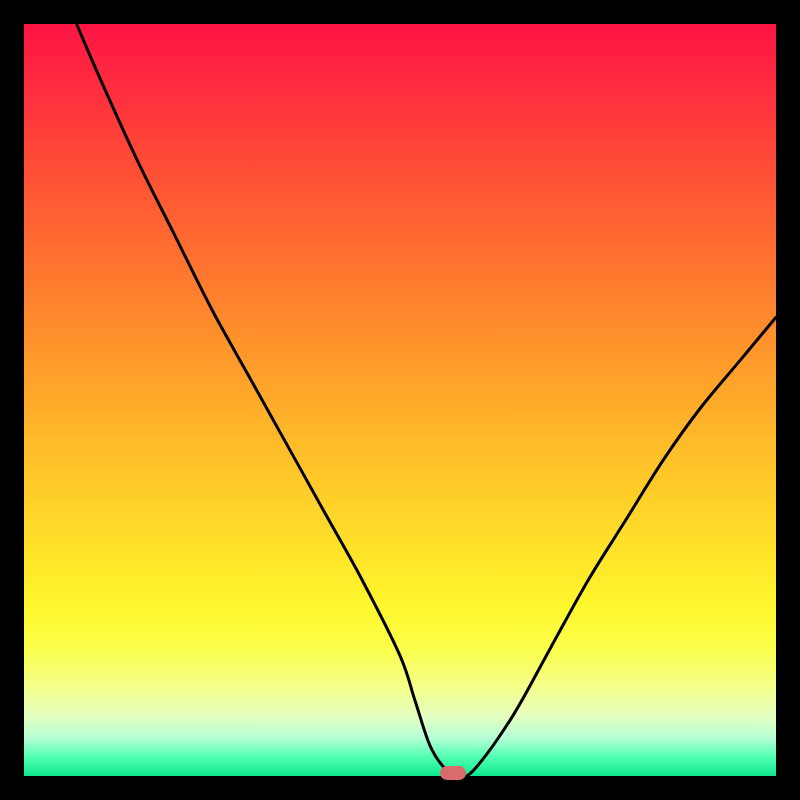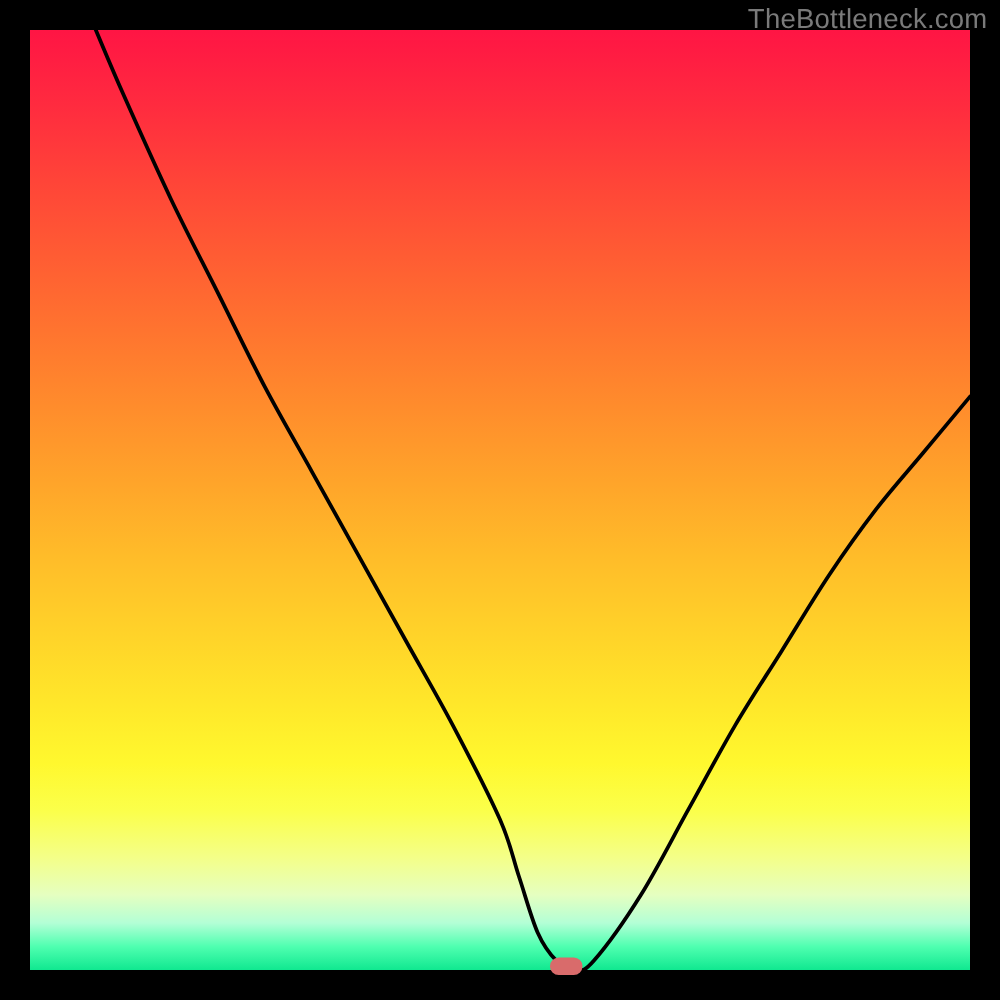--- a/index.html
+++ b/index.html
@@ -70,21 +70,20 @@
     height: 14px;
     background: #d96b6b;
     border-radius: 7px;
     transform: translate(-50%, -50%);
   }
 </style>
 </head>
 <body>
 
 <div class="frame">
-  <div class="watermark">TheBottleneck.com</div>
 
   <div class="plot">
     <svg class="curve" viewBox="0 0 752 752" preserveAspectRatio="none">
       <path id="curve-path" fill="none" stroke="#000" stroke-width="3" stroke-linecap="round" stroke-linejoin="round" d="M 52.64000000000001 0 C 56.400000000000006 8.773333333333332, 65.17333333333333 30.079999999999984, 75.2 52.639999999999986 C 85.22666666666667 75.19999999999999, 100.26666666666667 109.04, 112.8 135.36 C 125.33333333333333 161.68000000000004, 137.86666666666667 185.4933333333334, 150.4 210.56000000000006 C 162.93333333333334 235.62666666666672, 175.46666666666667 261.94666666666666, 188 285.76 C 200.53333333333333 309.5733333333333, 213.06666666666666 330.88, 225.6 353.44 C 238.13333333333333 376, 250.66666666666666 398.56, 263.2 421.12 C 275.73333333333335 443.68, 288.26666666666665 466.24, 300.8 488.8 C 313.33333333333337 511.36, 325.8666666666667 532.6666666666667, 338.40000000000003 556.48 C 350.9333333333334 580.2933333333333, 367.2266666666667 611.6266666666667, 376 631.68 C 384.7733333333333 651.7333333333332, 386.0266666666667 661.76, 391.04 676.8 C 396.05333333333334 691.8399999999999, 401.0666666666667 710.64, 406.08000000000004 721.92 C 411.09333333333336 733.1999999999999, 416.10666666666674 739.4666666666667, 421.12000000000006 744.48 C 426.1333333333334 749.4933333333333, 431.14666666666665 752, 436.15999999999997 752 C 441.1733333333333 752, 442.4266666666666 754.5066666666667, 451.2 744.48 C 459.97333333333336 734.4533333333334, 476.26666666666665 711.8933333333334, 488.8 691.84 C 501.33333333333337 671.7866666666666, 513.8666666666667 646.72, 526.4 624.16 C 538.9333333333333 601.5999999999999, 551.4666666666667 577.7866666666666, 564 556.48 C 576.5333333333333 535.1733333333334, 589.0666666666667 516.3733333333333, 601.6 496.32 C 614.1333333333333 476.26666666666665, 626.6666666666666 454.96000000000004, 639.1999999999999 436.16 C 651.7333333333332 417.36, 664.2666666666668 399.81333333333333, 676.8000000000001 383.52 C 689.3333333333334 367.22666666666663, 701.8666666666667 353.43999999999994, 714.4 338.4 C 726.9333333333333 323.36, 745.7333333333333 300.8, 752 293.28000000000003"></path>
     </svg>
     <div class="marker" id="marker" style="left: 428.64px; top: 749px;"></div>
   </div>
 </div>
 
 </body></html>

